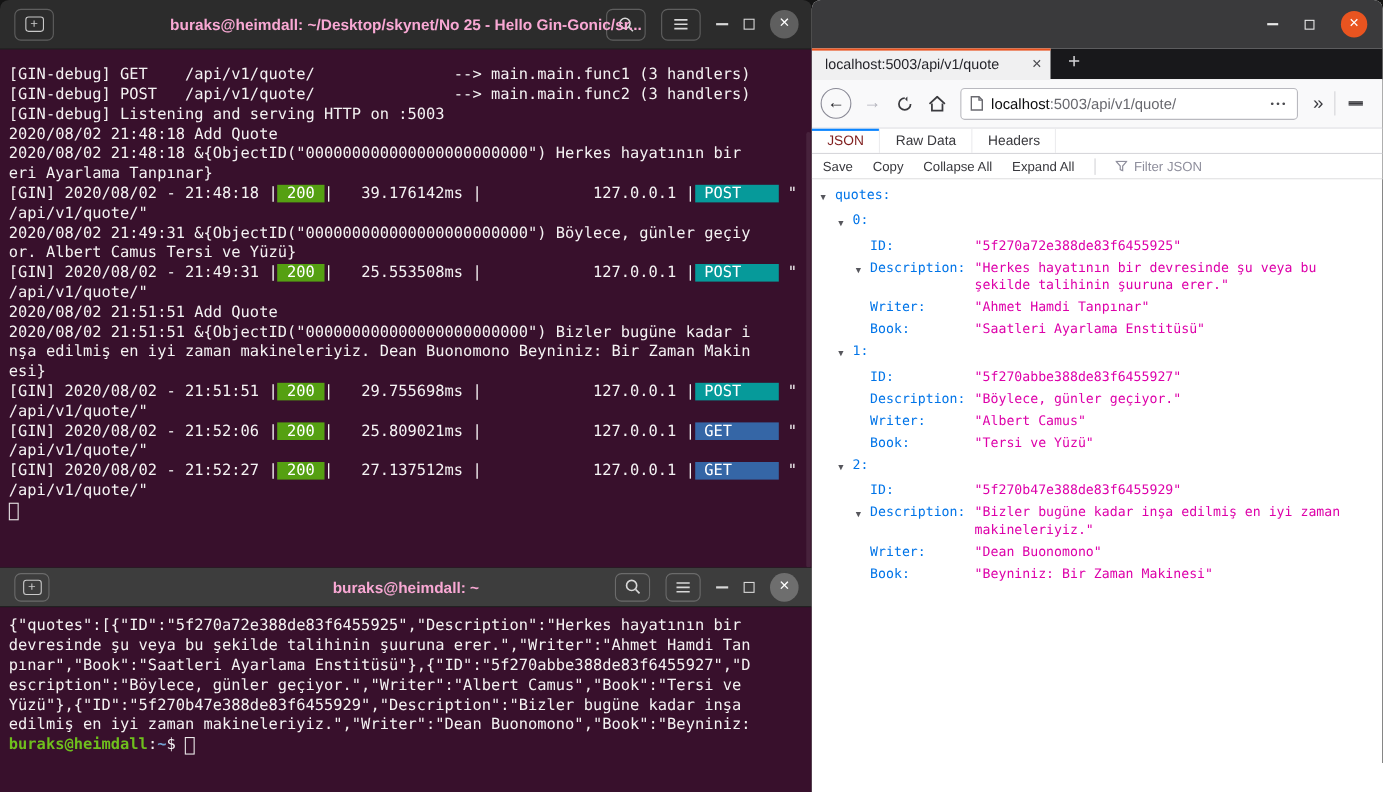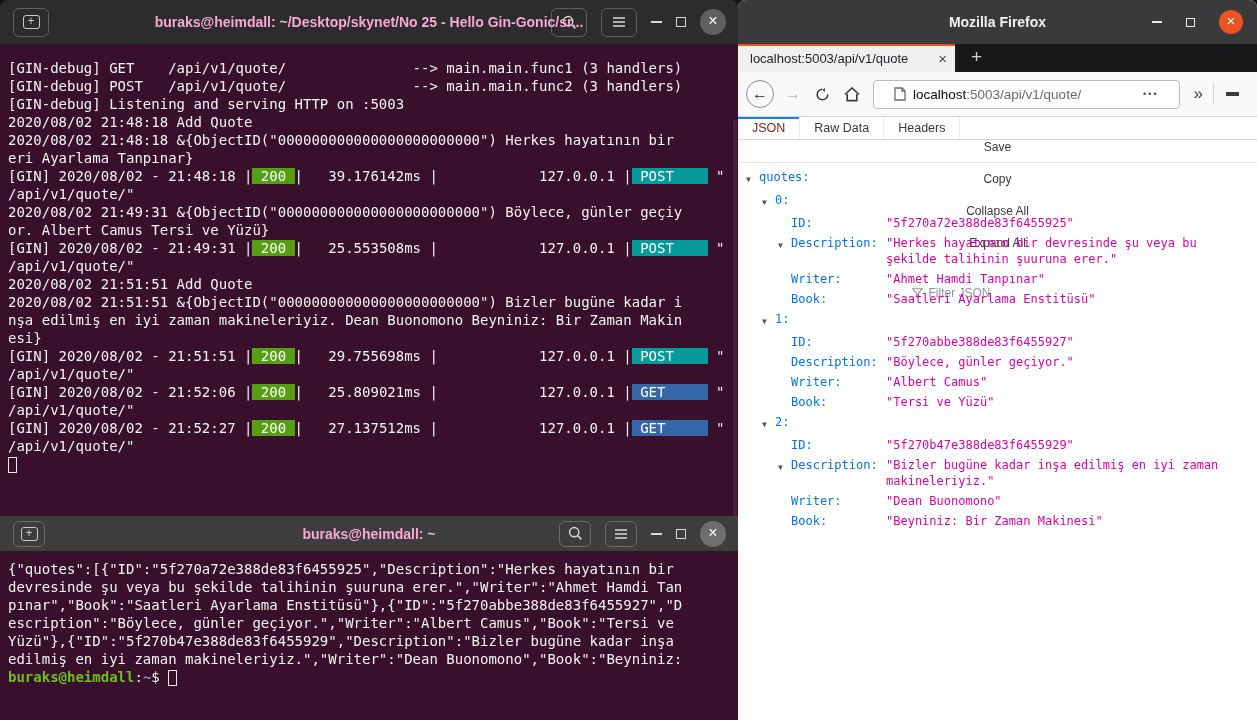--- a/index.html
+++ b/index.html
@@ -49,35 +49,35 @@
   .fx-tab-title { position:relative; flex:1; font-size:13px; color:#24242a; white-space:nowrap; overflow:hidden; }
   .fx-tab-title::after { content:""; position:absolute; right:0; top:0; bottom:0; width:24px; background:linear-gradient(90deg,rgba(240,240,241,0),#f0f0f1); }
   .fx-tab-close { font-size:15px; color:#4a4a4f; margin-left:4px; }
   .fx-newtab { color:#d0d0d3; font-size:19px; line-height:26px; padding:0 16px; }
 
   .fx-navbar { height:45px; background:#f9f9fa; border-bottom:1px solid #dadade; display:flex; align-items:center; padding:0 8px; }
   .nav-icon { display:flex; align-items:center; justify-content:center; color:#3b3b3f; }
   .back-ring { width:28px; height:28px; border:1px solid #8a8a96; border-radius:50%; font-size:16px; color:#2a2a2e; margin-right:4px; }
   .fwd { font-size:16px; color:#b5b5bd; padding:0 7px; }
   .reload,.home { padding:0 7px; }
-  .urlbar { flex:1; height:29px; margin:0 6px; background:#fff; border:1px solid #b9b9bf; border-radius:4px; display:flex; align-items:center; padding:0 20px; min-width:0; }
+  .urlbar { flex:1; height:29px; margin:0 6px; background:#fff; border:1px solid #b9b9bf; border-radius:4px; display:flex; align-items:center; padding:0 8px; min-width:0; }
   .url-text { font-size:13.5px; white-space:nowrap; overflow:hidden; flex:1; }
   .url-host { color:#0c0c0d; }
   .url-path { color:#69696f; }
   .url-dots { font-size:9px; letter-spacing:2px; color:#4a4a4f; margin-left:6px; }
   .chev { font-size:17px; color:#3b3b3f; padding:0 8px; }
   .nav-sep { width:1px; height:22px; background:#d4d4d8; margin:0 2px; }
   .fx-menu-bars { display:flex; flex-direction:column; gap:3px; padding:0 10px; }
   .fx-menu-bars i { display:block; width:13px; height:1.6px; background:#3b3b3f; }
 
   .json-tabs { height:23px; background:#fff; border-bottom:1px solid #d7d7db; display:flex; align-items:stretch; font-size:12.5px; }
   .jt { position:relative; display:flex; align-items:center; padding:0 14px; color:#38383d; border-right:1px solid #ececee; }
   .jt.active { color:#7f1d1d; }
   .jt.active::before { content:""; position:absolute; left:0; top:0; right:0; height:2px; background:#0a84ff; }
-  .json-toolbar { height:23px; background:#fff; border-bottom:1px solid #e0e0e2; display:flex; align-items:center; font-size:12px; color:#38383d; padding:0 10px; gap:18px;flex-direction:column; }
+  .json-toolbar { height:23px; background:#fff; border-bottom:1px solid #e0e0e2; display:flex; align-items:center; font-size:12px; color:#38383d; padding:0 10px; gap:18px; }
   .jt-sep { width:1px; height:15px; background:#d4d4d8; }
   .filter-wrap { display:flex; align-items:center; gap:6px; flex:1; }
   .filter-input { border:none; outline:none; font-size:12px; color:#38383d; flex:1; font-family:"Liberation Sans",sans-serif; background:transparent; }
   .filter-input::placeholder { color:#8f8f9d; }
 
   .json-tree { padding:6px 4px 0 0; font-family:"DejaVu Sans Mono","Liberation Mono",monospace; font-size:12px; }
   .json-row { display:grid; grid-template-columns:148px 1fr; margin-bottom:4px; }
   .jr-key { display:flex; align-items:flex-start; line-height:16px; }
   .jr-arrow { width:13px; font-size:8px; color:#56565c; flex:0 0 13px; padding-top:3px; }
   .jr-name { color:#0074e8; }
@@ -182,21 +182,20 @@
         <div class="t-line"><span>pınar","Book":"Saatleri Ayarlama Enstitüsü"},{"ID":"5f270abbe388de83f6455927","D</span></div>
         <div class="t-line"><span>escription":"Böylece, günler geçiyor.","Writer":"Albert Camus","Book":"Tersi ve</span></div>
         <div class="t-line"><span>Yüzü"},{"ID":"5f270b47e388de83f6455929","Description":"Bizler bugüne kadar inşa</span></div>
         <div class="t-line"><span>edilmiş en iyi zaman makineleriyiz.","Writer":"Dean Buonomono","Book":"Beyniniz:</span></div>
         <div class="t-line"><span class="seg-pu">buraks@heimdall</span><span>:</span><span class="seg-pp">~</span><span>$ </span><span class="seg-cur"> </span></div>
       </div>
   </div>
 
   <div id="firefox">
     <div class="fx-titlebar">
-      <div class="fx-title">Mozilla Firefox</div>
       <div class="fx-winbtns">
         <div class="nav-icon">
             <div class="fx-min"></div>
           </div>
         <div class="nav-icon">
             <div class="fx-max"></div>
           </div>
         <div class="fx-close"><span>×</span></div>
       </div>
     </div>

